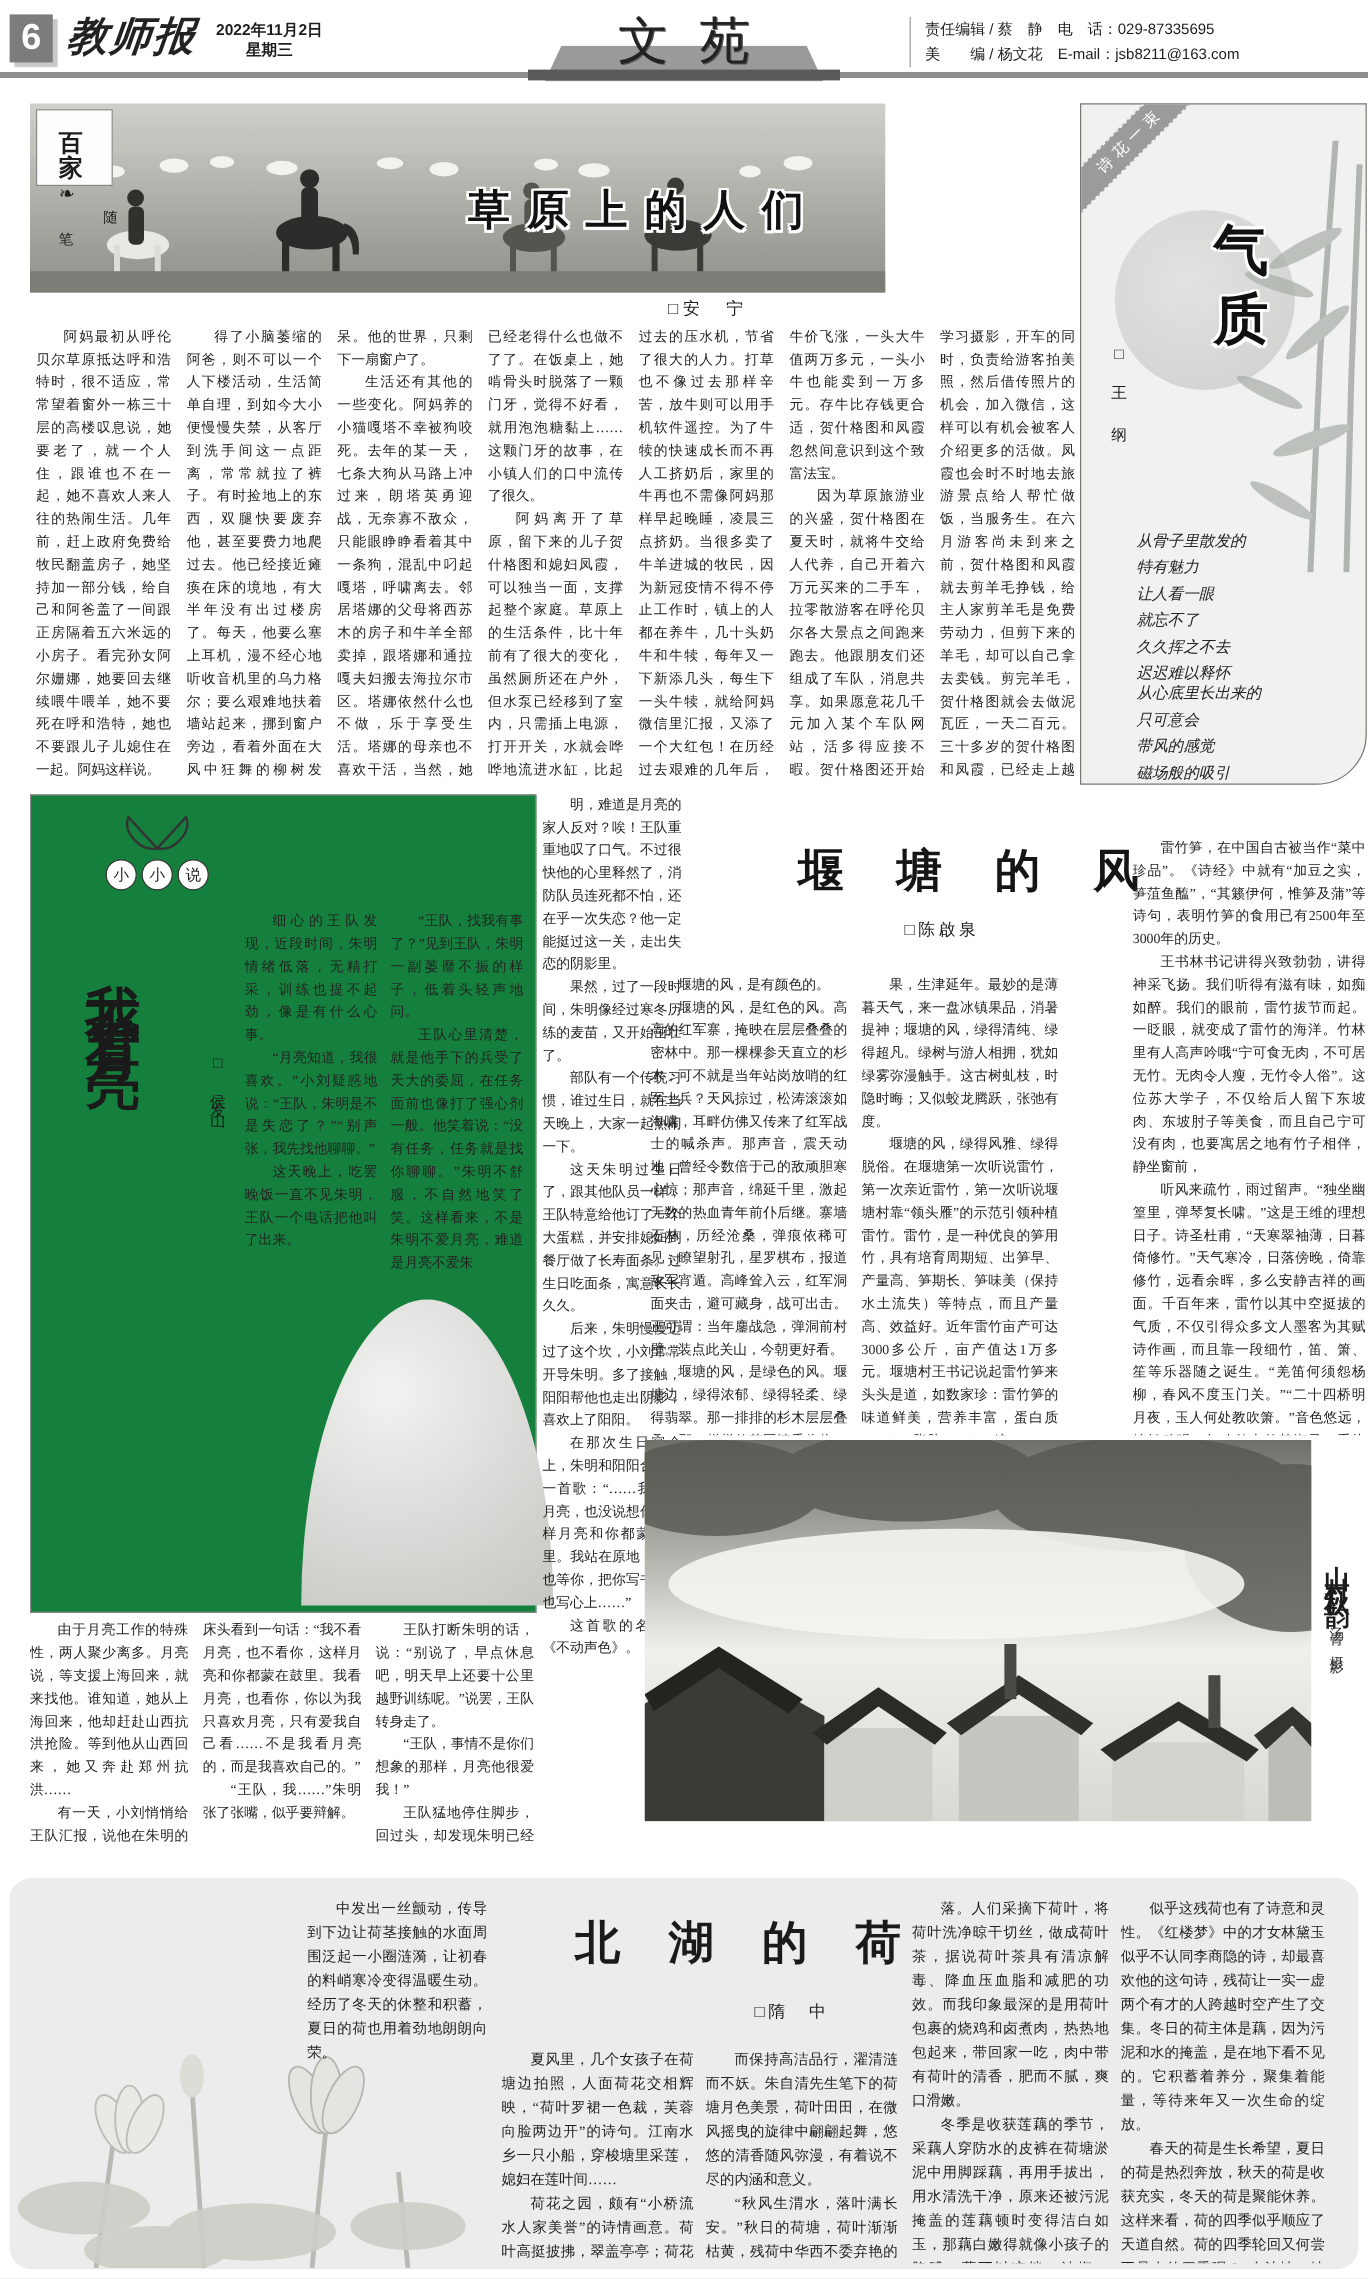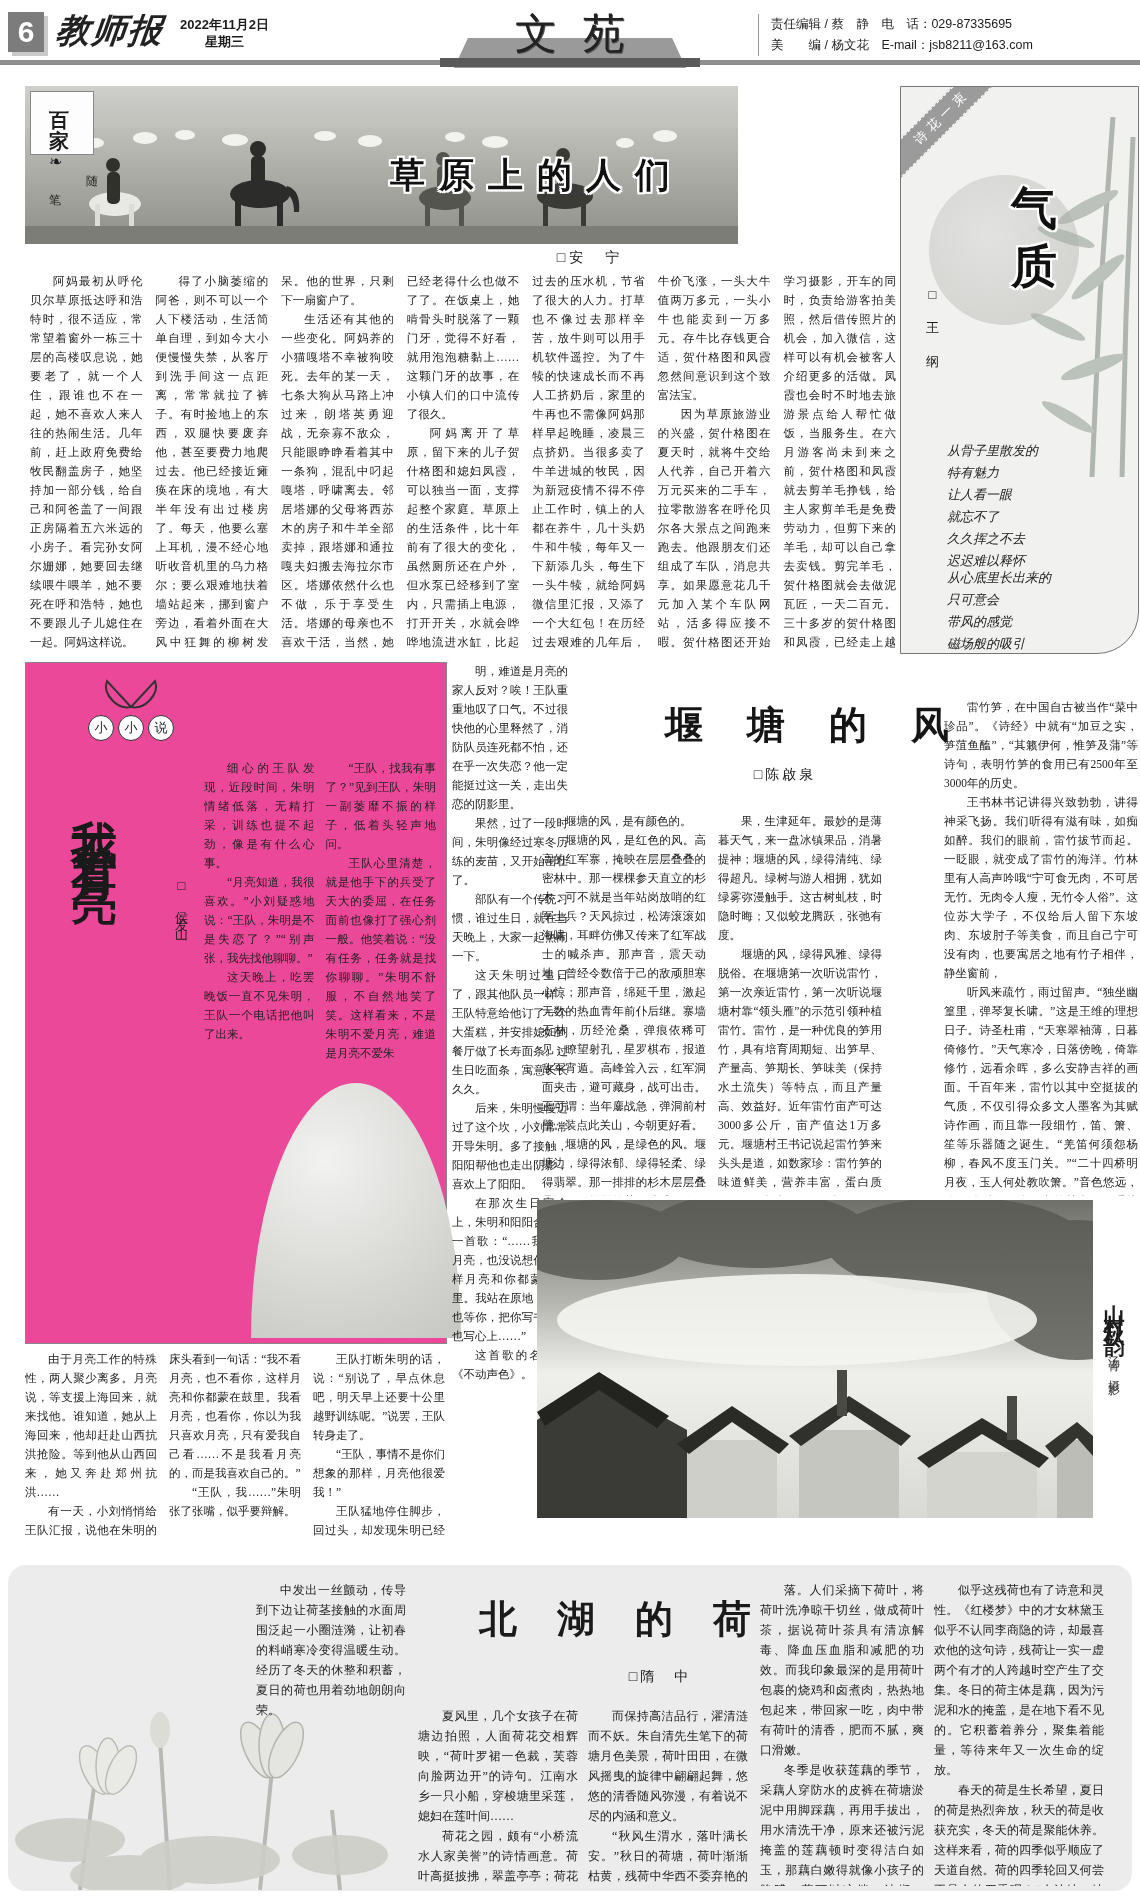--- a/index.html
+++ b/index.html
@@ -47,21 +47,21 @@
           padding:4px 0;border-top:1px dashed #fff;border-bottom:1px dashed #fff;}
   .poem-moon{position:absolute;left:28px;top:88px;width:150px;height:150px;border-radius:50%;
              background:radial-gradient(circle at 40% 40%,#e2e2e0,#cfcfcc);}
   .poem-title{position:absolute;left:110px;top:92px;font-size:46px;font-weight:bold;line-height:58px;
               font-family:"Liberation Sans",sans-serif;color:#111;}
   .poem-author{position:absolute;left:22px;top:200px;font-size:13px;letter-spacing:10px;}
   .poem-body{position:absolute;left:46px;top:336px;width:180px;font-size:13px;line-height:22px;
              font-style:italic;color:#222;}
   .poem-body p{margin:0;min-height:10px;}
   
-  .nov-box{position:absolute;left:25px;top:662px;width:420px;height:680px;border:1px solid #888;background:#ec4899;}
+  .nov-box{position:absolute;left:25px;top:662px;width:420px;height:680px;border:1px solid #888;background:#15803d;}
   .nov-badge{position:absolute;left:30px;top:14px;width:150px;text-align:center;}
   .nov-badge .circles span{display:inline-block;width:24px;height:24px;border:1px solid #333;border-radius:50%;
         font-size:13px;line-height:24px;margin:0 2px;background:#fff;}
   .nov-title{position:absolute;left:38px;top:120px;font-size:46px;font-weight:bold;letter-spacing:14px;
              height:520px;color:#1a1a1a;font-family:"Liberation Sans",sans-serif;}
   .nov-author{position:absolute;left:146px;top:215px;font-size:13px;letter-spacing:8px;}
   .nov-moon{position:absolute;left:225px;top:420px;width:210px;height:255px;border-radius:50% 50% 0 0/100% 100% 0 0;
             background:radial-gradient(circle at 35% 30%,#f2f2f0,#d2d2cf 70%,#c6c6c3);}
   .nov-text{position:absolute;left:178px;top:96px;width:232px;height:566px;column-count:2;column-gap:11px;overflow:hidden;}
   .nov-side{position:absolute;left:452px;top:662px;width:116px;height:852px;overflow:hidden;}

